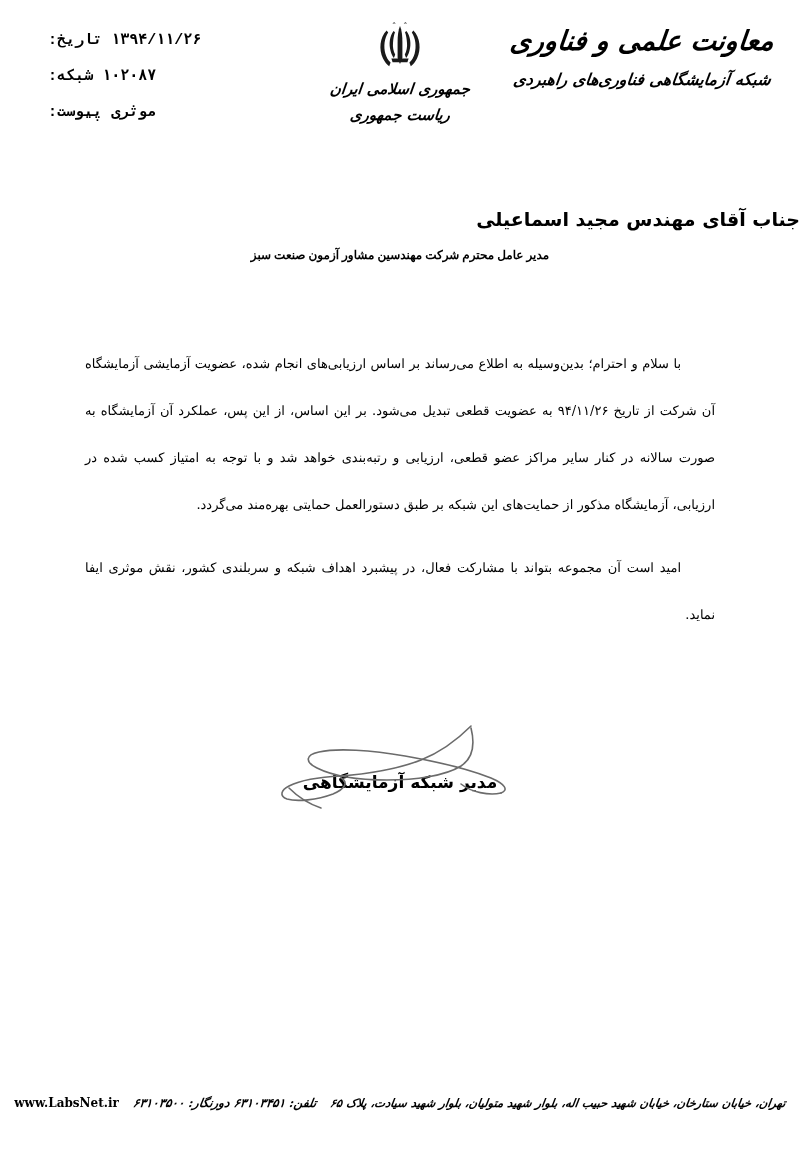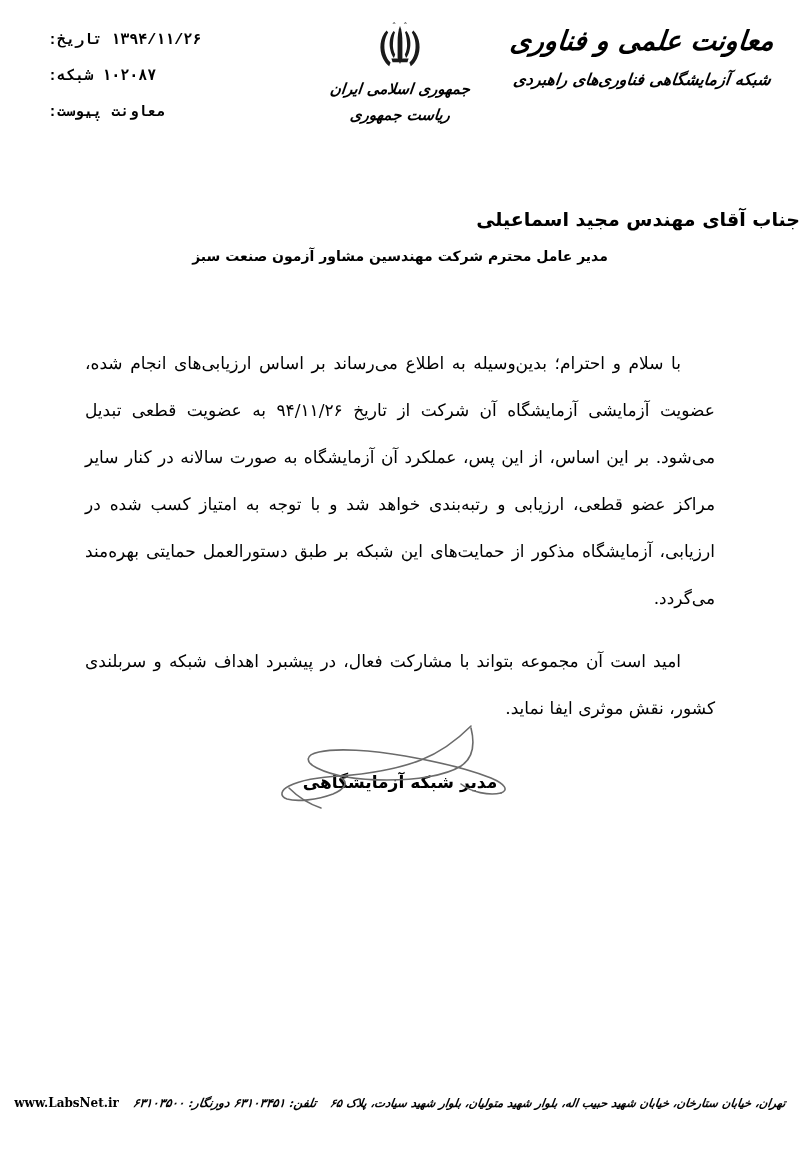--- a/index.html
+++ b/index.html
@@ -121,39 +121,40 @@
     direction: rtl;
   }
   .addressee-line1 {
     font-size: 19px;
     font-weight: 700;
     line-height: 1.5;
     letter-spacing: 0px;
     text-align: right;
   }
   .addressee-line2 {
-    font-size: 14px;
+    font-size: 12px;
     font-weight: 700;
     line-height: 1.5;
     margin-top: 12px;
+    font-family: Liberation Serif, serif;
   }
 
   
   .body-text {
     position: absolute;
     top: 340px;
     right: 85px;
     width: 630px;
     direction: rtl;
     text-align: justify;
     text-justify: inter-word;
   }
   .para {
     font-family: "DejaVu Serif", serif;
-    font-size: 17px;
+    font-size: 13px;
     line-height: 47px;
     margin: 0 0 6px 0;
     text-align: justify;
     text-align-last: right;
   }
   .para.p1 { text-indent: 34px; }
   .para.p2 { text-indent: 34px; margin-top: 16px; }
 
   
   .signature {
@@ -264,21 +265,21 @@
     <div class="meta-block">
       <div class="meta-row">
         <span class="meta-value">۱۳۹۴/۱۱/۲۶</span>
         <span class="meta-label">تاریخ:</span>
       </div>
       <div class="meta-row">
         <span class="meta-value">۱۰۲۰۸۷</span>
         <span class="meta-label">شبکه:</span>
       </div>
       <div class="meta-row">
-        <span class="meta-value">معاونت</span>
+        <span class="meta-value">موثری</span>
         <span class="meta-label">پیوست:</span>
       </div>
     </div>
   </div>
 
   <div class="addressee">
     <div class="addressee-line1">جناب آقای مهندس مجید اسماعیلی</div>
     <div class="addressee-line2">مدیر عامل محترم شرکت مهندسین مشاور آزمون صنعت سبز</div>
   </div>
 

